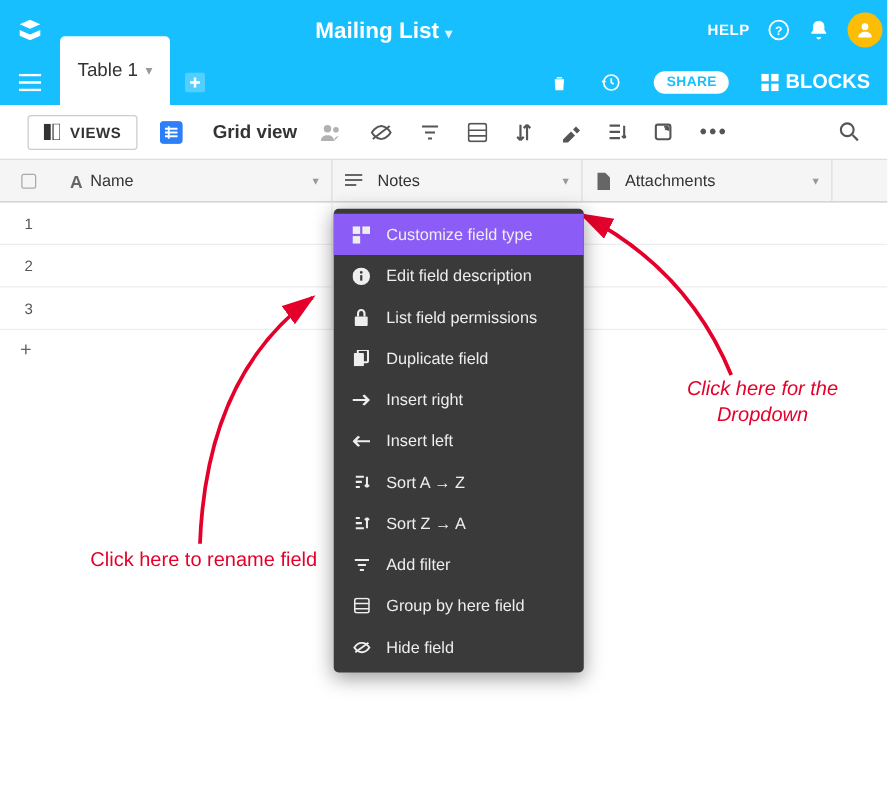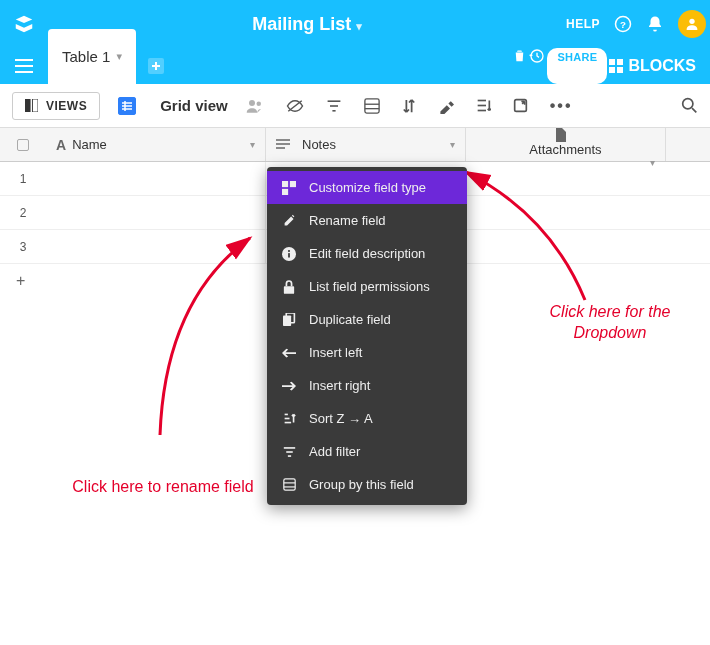--- a/index.html
+++ b/index.html
@@ -9,55 +9,55 @@
   .topbar-left { width: 48px; display: flex; justify-content: center; }
   .topbar-center { flex: 1; text-align: center; font-weight: 600; font-size: 18px; }
   .topbar-right { display: flex; align-items: center; gap: 14px; padding-right: 4px; }
   .help-txt { font-size: 12px; letter-spacing: 0.5px; font-weight: 600; }
   .avatar { width: 28px; height: 28px; background: #fbbd05; border-radius: 50%; display: flex; align-items: center; justify-content: center; }
   
   .tabbar { background: #18bfff; height: 36px; display: flex; align-items: flex-end; color: #fff; }
   .hamburger { width: 48px; display: flex; justify-content: center; align-items: center; height: 100%; }
   .tab { background: #fff; color: #333; border-radius: 4px 4px 0 0; padding: 19px 14px; font-size: 15px; font-weight: 500; display: flex; align-items: center; gap: 6px; }
   .tab-caret { color: #999; font-size: 11px; }
-  .tabbar-right { margin-left: auto; display: flex; gap: 2px; padding-right: 14px; height: 100%; }
+  .tabbar-right { margin-left: auto; display: flex; align-items: center; gap: 26px; padding-right: 14px; height: 100%; }
   .share-pill { background: #fff; color: #18bfff; font-size: 11px; font-weight: 700; padding: 3px 10px; border-radius: 10px; letter-spacing: 0.3px; }
   .blocks { font-size: 16px; font-weight: 700; display: flex; align-items: center; gap: 5px; }
   .addtab { margin-left: 12px; display: flex; align-items: center; height: 100%; }
   
-  .toolbar { height: 44px; border-bottom: 1px solid #ddd; display: flex; align-items: center; padding: 0 12px; gap: 18px; }
+  .toolbar { height: 44px; border-bottom: 1px solid #ddd; display: flex; align-items: center; padding: 0 22px; gap: 18px; }
   .views-btn { border: 1px solid #ccc; border-radius: 3px; padding: 6px 12px; font-size: 12px; font-weight: 700; letter-spacing: 0.5px; display: flex; align-items: center; gap: 8px; color: #333; }
   .gridview { display: flex; align-items: center; gap: 24px; font-weight: 700; font-size: 15px; color: #333; }
   .grid-icon { width: 18px; height: 18px; background: #2d7ff9; border-radius: 3px; display: inline-flex; }
   .tool-icons { display: flex; gap: 22px; align-items: center; color: #555; }
   .tool-right { margin-left: auto; color: #555; }
   
   .headers { display: flex; background: #f5f5f5; border-bottom: 1px solid #ccc; height: 34px; }
   .col-check { width: 46px; display: flex; align-items: center; justify-content: center; }
   .col { display: flex; align-items: center; padding: 0 10px; font-size: 13px; color: #333; border-right: 1px solid #ddd; position: relative; }
   .col-name { width: 220px; }
   .col-notes { width: 200px; }
-  .col-att { width: 200px; flex-direction: column; }
+  .col-att { width: 200px; }
   .col .caret { margin-left: auto; color: #999; font-size: 10px; }
   .col svg, .col .ficon { color: #666; margin-right: 6px; }
   .checkbox { width: 12px; height: 12px; border: 1px solid #aaa; border-radius: 2px; }
   
   .row { display: flex; height: 34px; border-bottom: 1px solid #eee; align-items: center; }
   .rownum { width: 46px; text-align: center; font-size: 12px; color: #555; }
   .cell { border-right: 1px solid #eee; height: 100%; }
   .cell-name { width: 220px; }
   .addrow { padding: 8px 16px; color: #666; font-size: 16px; }
   
   .dropdown { position: absolute; left: 267px; top: 167px; width: 200px; background: #3a3a3a; border-radius: 4px; padding: 4px 0; box-shadow: 0 4px 16px rgba(0,0,0,0.4); z-index: 10; }
   .dd-item { display: flex; align-items: center; gap: 12px; color: #eee; font-size: 13px; padding: 9px 14px; cursor: pointer; }
-  .dd-item.hl { background: #6d28d9; }
+  .dd-item.hl { background: #8b5cf6; }
   .dd-icon { width: 16px; display: flex; justify-content: center; }
   
   .annot { position: absolute; color: #e4002b; font-size: 16px; text-align: center; line-height: 1.3; z-index: 5; }
-  .annot1 { left: 68px; top: 439px; width: 190px; margin-top: 38px; }
+  .annot1 { left: 68px; top: 439px; width: 190px; }
   .annot2 { left: 520px; top: 302px; width: 180px; font-style: italic; }
   
   svg { display: block; }
 </style>
 </head>
 <body>
 
 <div class="topbar">
   <div class="topbar-left">
     <svg width="22" height="22" viewBox="0 0 24 24" fill="#fff">
@@ -269,28 +269,20 @@
         <svg width="14" height="14" viewBox="0 0 16 16" fill="#eee">
           <rect x="0" y="0" width="7" height="7"></rect>
           <rect x="9" y="0" width="7" height="7"></rect>
           <rect x="0" y="9" width="7" height="7"></rect>
         </svg>
       </span>
       <span>Customize field type</span>
     </div>
   <div class="dd-item">
       <span class="dd-icon">
-        <svg width="13" height="13" viewBox="0 0 16 16" fill="#eee">
-          <path d="M2 11l8-8 3 3-8 8H2v-3zm10-10l2 2-1 1-2-2 1-1z"></path>
-        </svg>
-      </span>
-      <span>Rename field</span>
-    </div>
-  <div class="dd-item">
-      <span class="dd-icon">
         <svg width="14" height="14" viewBox="0 0 16 16" fill="#eee">
           <circle cx="8" cy="8" r="8"></circle>
           <rect x="7" y="7" width="2" height="5" fill="#3a3a3a"></rect>
           <circle cx="8" cy="4.5" r="1.2" fill="#3a3a3a"></circle>
         </svg>
       </span>
       <span>Edit field description</span>
     </div>
   <div class="dd-item">
       <span class="dd-icon">
@@ -306,32 +298,43 @@
         <svg width="13" height="13" viewBox="0 0 16 16" fill="#eee">
           <rect x="0" y="3" width="10" height="13" rx="1"></rect>
           <rect x="4" y="0" width="10" height="12" rx="1" fill="none" stroke="#eee" stroke-width="2"></rect>
         </svg>
       </span>
       <span>Duplicate field</span>
     </div>
   <div class="dd-item">
       <span class="dd-icon">
         <svg width="14" height="10" viewBox="0 0 16 10" fill="#eee">
+          <path d="M0 4h12L9 1l2-1 5 5-5 5-2-1 3-3H0V4z"></path>
+        </svg>
+      </span>
+      <span>Insert right</span>
+    </div>
+  <div class="dd-item">
+      <span class="dd-icon">
+        <svg width="14" height="10" viewBox="0 0 16 10" fill="#eee">
           <path d="M16 4H4l3-3L5 0 0 5l5 5 2-1-3-3h12V4z"></path>
         </svg>
       </span>
       <span>Insert left</span>
     </div>
   <div class="dd-item">
       <span class="dd-icon">
-        <svg width="14" height="10" viewBox="0 0 16 10" fill="#eee">
-          <path d="M0 4h12L9 1l2-1 5 5-5 5-2-1 3-3H0V4z"></path>
-        </svg>
-      </span>
-      <span>Insert right</span>
+        <svg width="13" height="13" viewBox="0 0 16 16" fill="none" stroke="#eee" stroke-width="2">
+          <line x1="2" y1="3" x2="10" y2="3"></line>
+          <line x1="2" y1="8" x2="8" y2="8"></line>
+          <line x1="2" y1="13" x2="6" y2="13"></line>
+          <path d="M13 3v10m0 0l-2-2m2 2l2-2"></path>
+        </svg>
+      </span>
+      <span>Sort A → Z</span>
     </div>
   <div class="dd-item">
       <span class="dd-icon">
         <svg width="13" height="13" viewBox="0 0 16 16" fill="none" stroke="#eee" stroke-width="2">
           <line x1="2" y1="3" x2="6" y2="3"></line>
           <line x1="2" y1="8" x2="8" y2="8"></line>
           <line x1="2" y1="13" x2="10" y2="13"></line>
           <path d="M13 13V3m0 0l-2 2m2-2l2 2"></path>
         </svg>
       </span>
@@ -348,21 +351,30 @@
       <span>Add filter</span>
     </div>
   <div class="dd-item">
       <span class="dd-icon">
         <svg width="13" height="13" viewBox="0 0 16 16" fill="none" stroke="#eee" stroke-width="1.5">
           <rect x="1" y="1" width="14" height="14" rx="2"></rect>
           <line x1="1" y1="6" x2="15" y2="6"></line>
           <line x1="1" y1="11" x2="15" y2="11"></line>
         </svg>
       </span>
-      <span>Group by this field</span>
+      <span>Group by here field</span>
+    </div>
+  <div class="dd-item">
+      <span class="dd-icon">
+        <svg width="15" height="12" viewBox="0 0 20 14" fill="none" stroke="#eee" stroke-width="2">
+          <path d="M2 7s3-5 8-5 8 5 8 5-3 5-8 5-8-5-8-5z"></path>
+          <line x1="3" y1="12" x2="17" y2="2"></line>
+        </svg>
+      </span>
+      <span>Hide field</span>
     </div>
 </div>
 
 <svg style="position:absolute;left:0;top:0;z-index:4;pointer-events:none" width="710" height="645">
   <defs>
       <marker id="ah" markerWidth="10" markerHeight="10" refX="8" refY="3" orient="auto">
         <path d="M0,0 L0,6 L9,3 z" fill="#e4002b"></path>
       </marker>
     </defs>
   <path d="M 160 435 Q 165 300 250 238" fill="none" stroke="#e4002b" stroke-width="3" marker-end="url(#ah)"></path>

